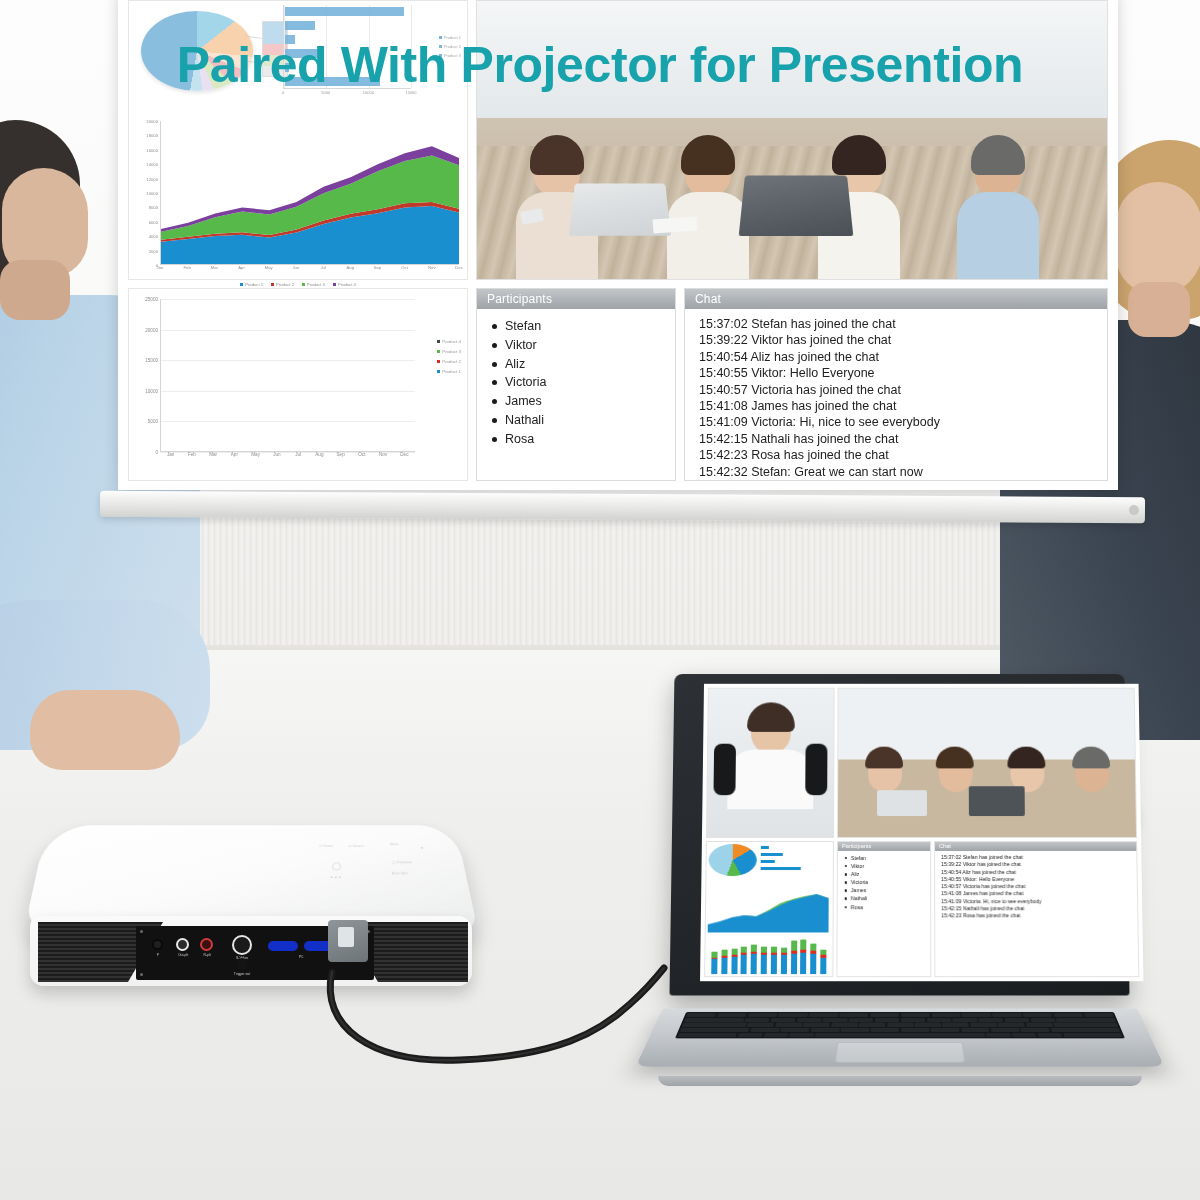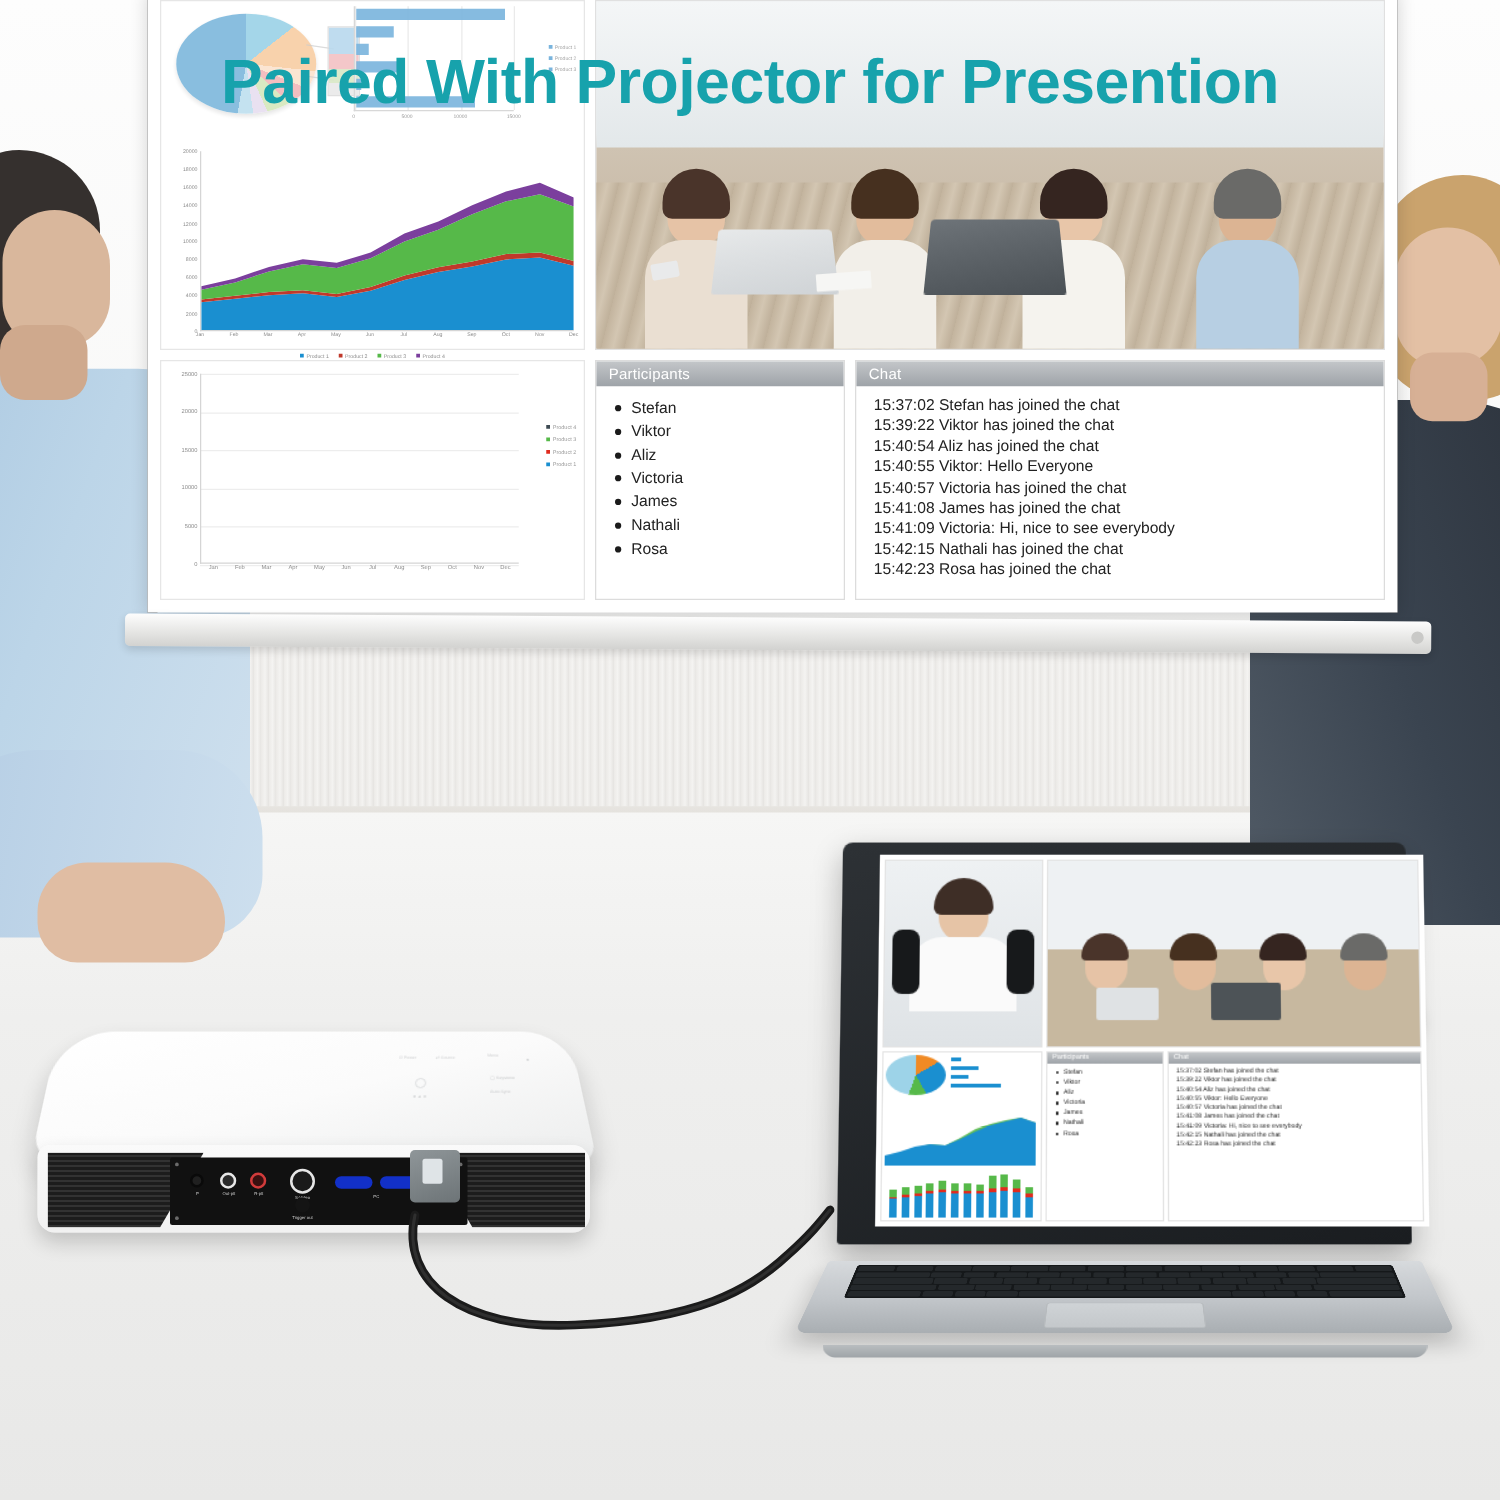--- a/index.html
+++ b/index.html
@@ -639,20 +639,21 @@
         <ul class="chatlist" id="chat-list">
             <li>15:37:02 Stefan has joined the chat</li>
             <li>15:39:22 Viktor has joined the chat</li>
             <li>15:40:54 Aliz has joined the chat</li>
             <li>15:40:55 Viktor: Hello Everyone</li>
             <li>15:40:57 Victoria has joined the chat</li>
             <li>15:41:08 James has joined the chat</li>
             <li>15:41:09 Victoria: Hi, nice to see everybody</li>
             <li>15:42:15 Nathali has joined the chat</li>
             <li>15:42:23 Rosa has joined the chat</li>
+            <li>15:42:32 Stefan: Great we can start now</li>
           </ul>
       </div>
     </div>
   </div>
 </div>
 
 <div class="screen-roller">
   <div class="roller-knob"></div>
 </div>
 

